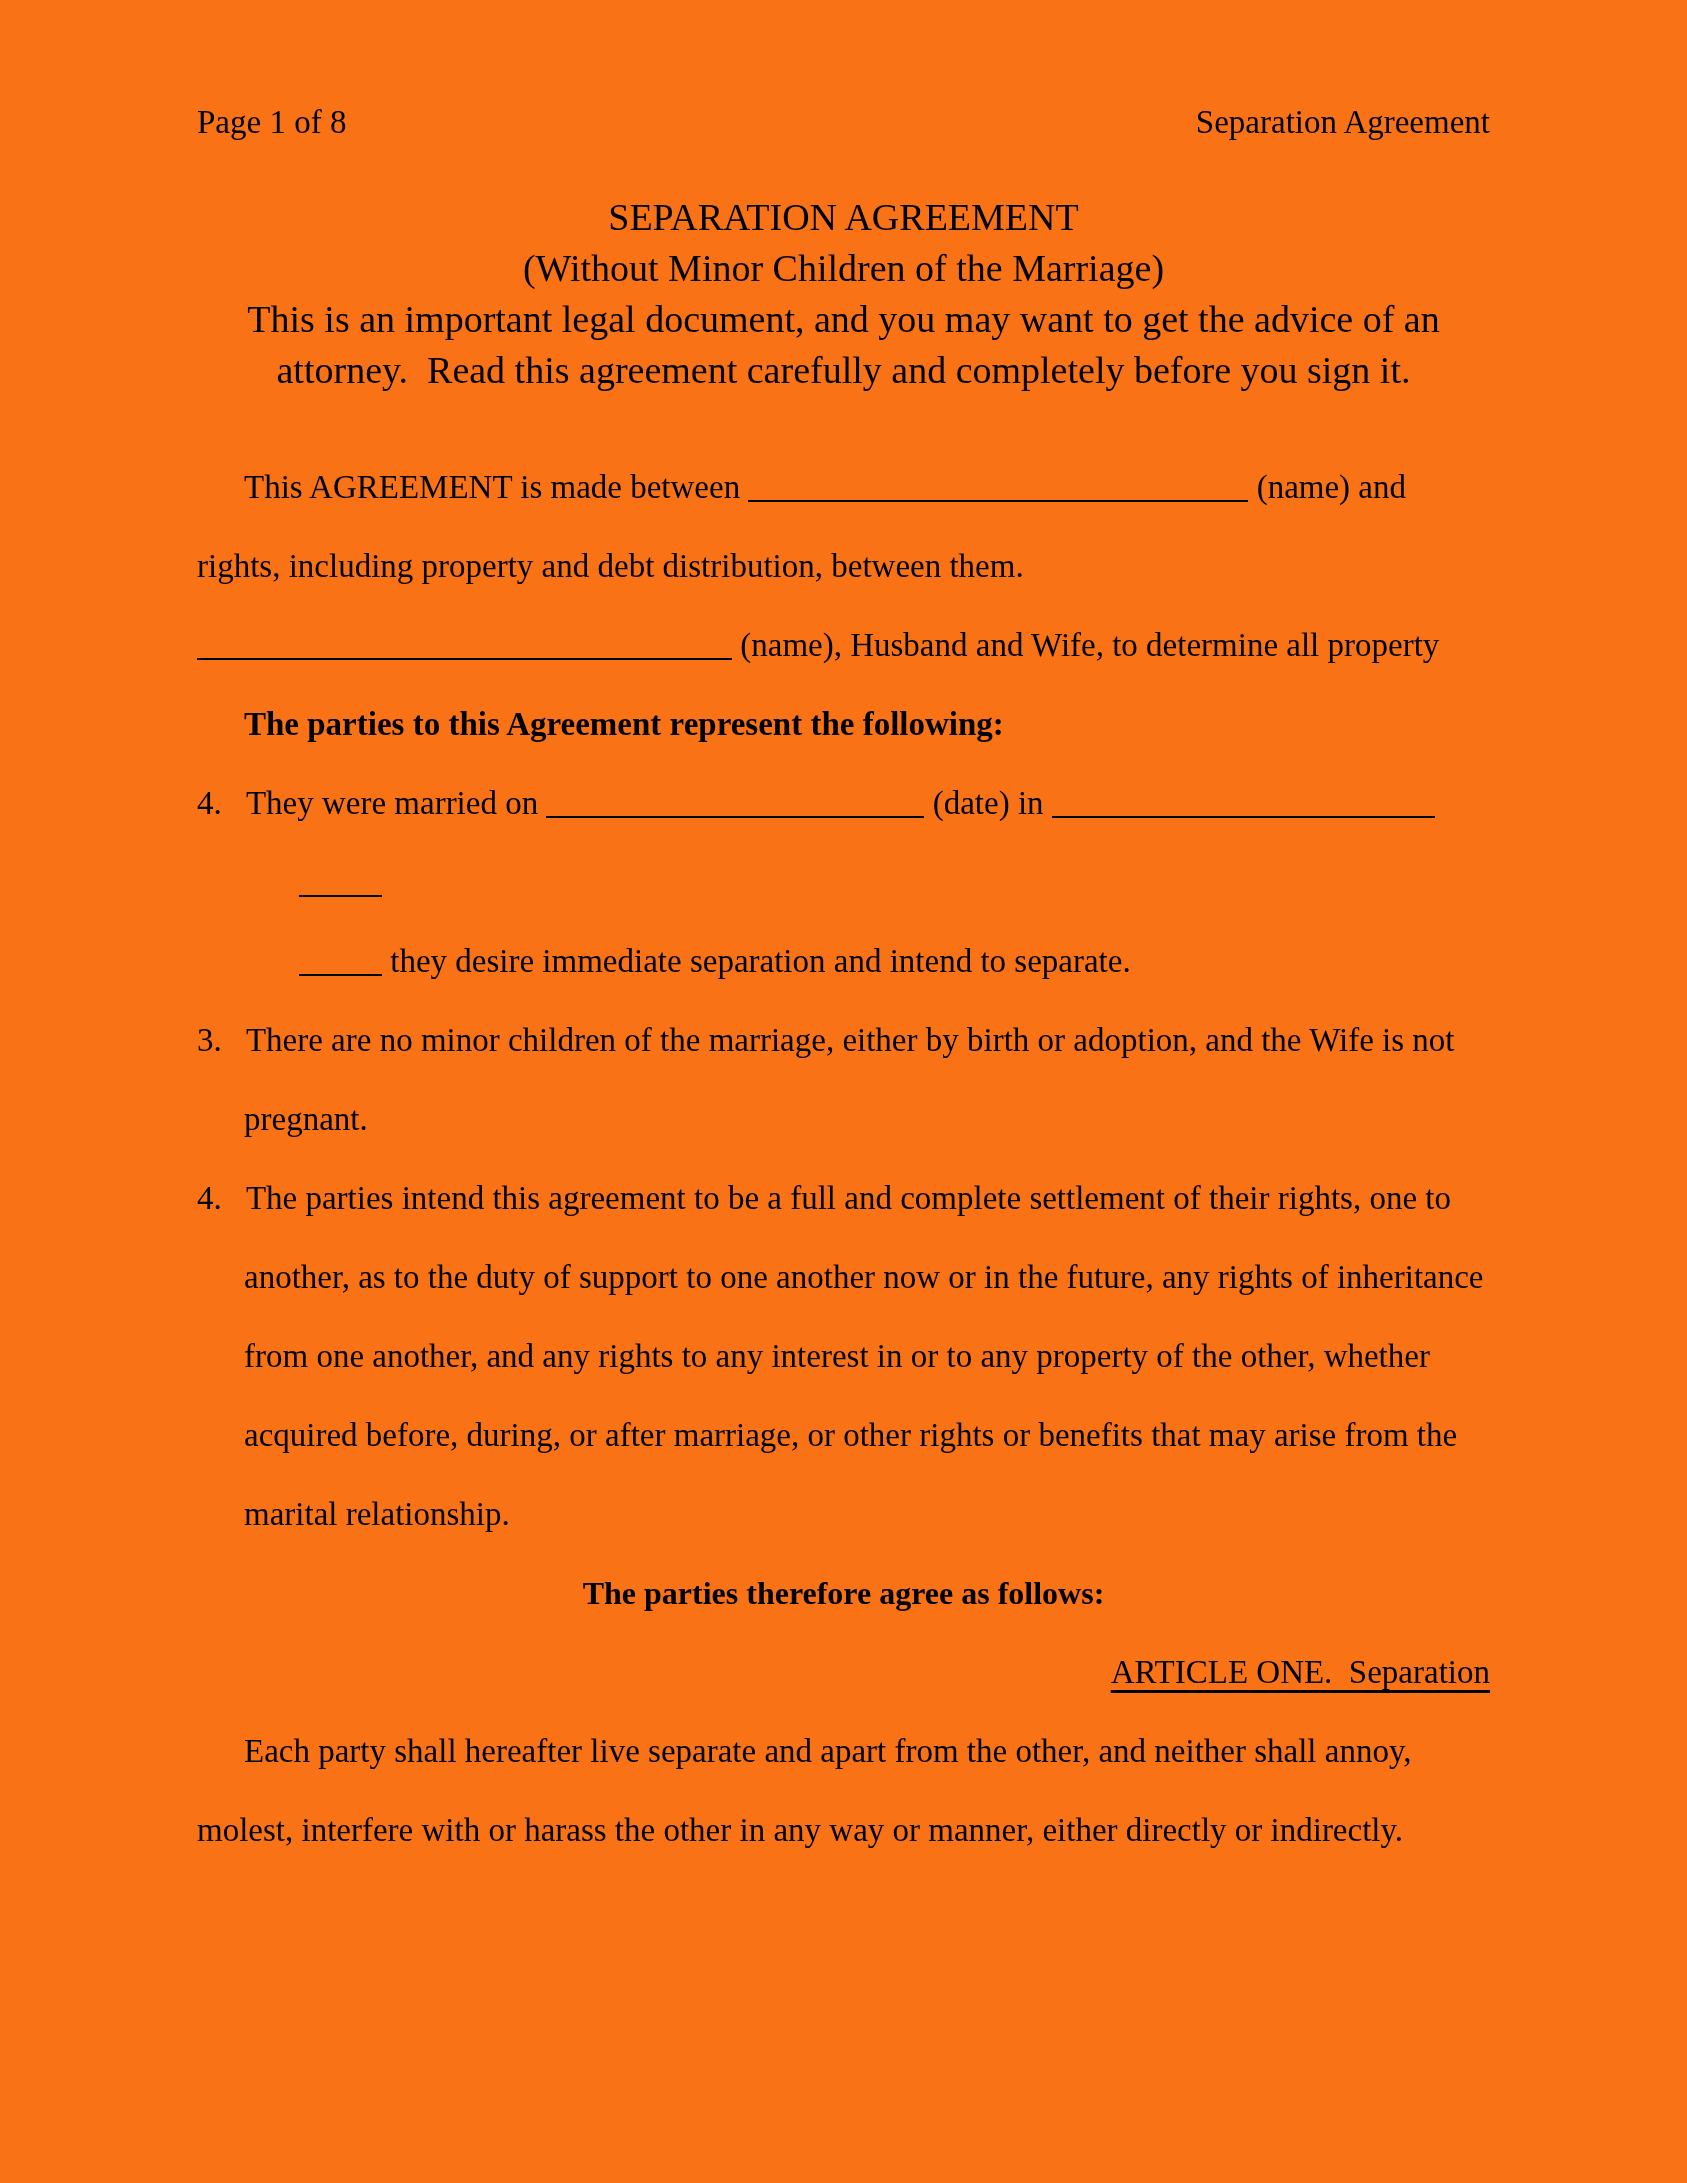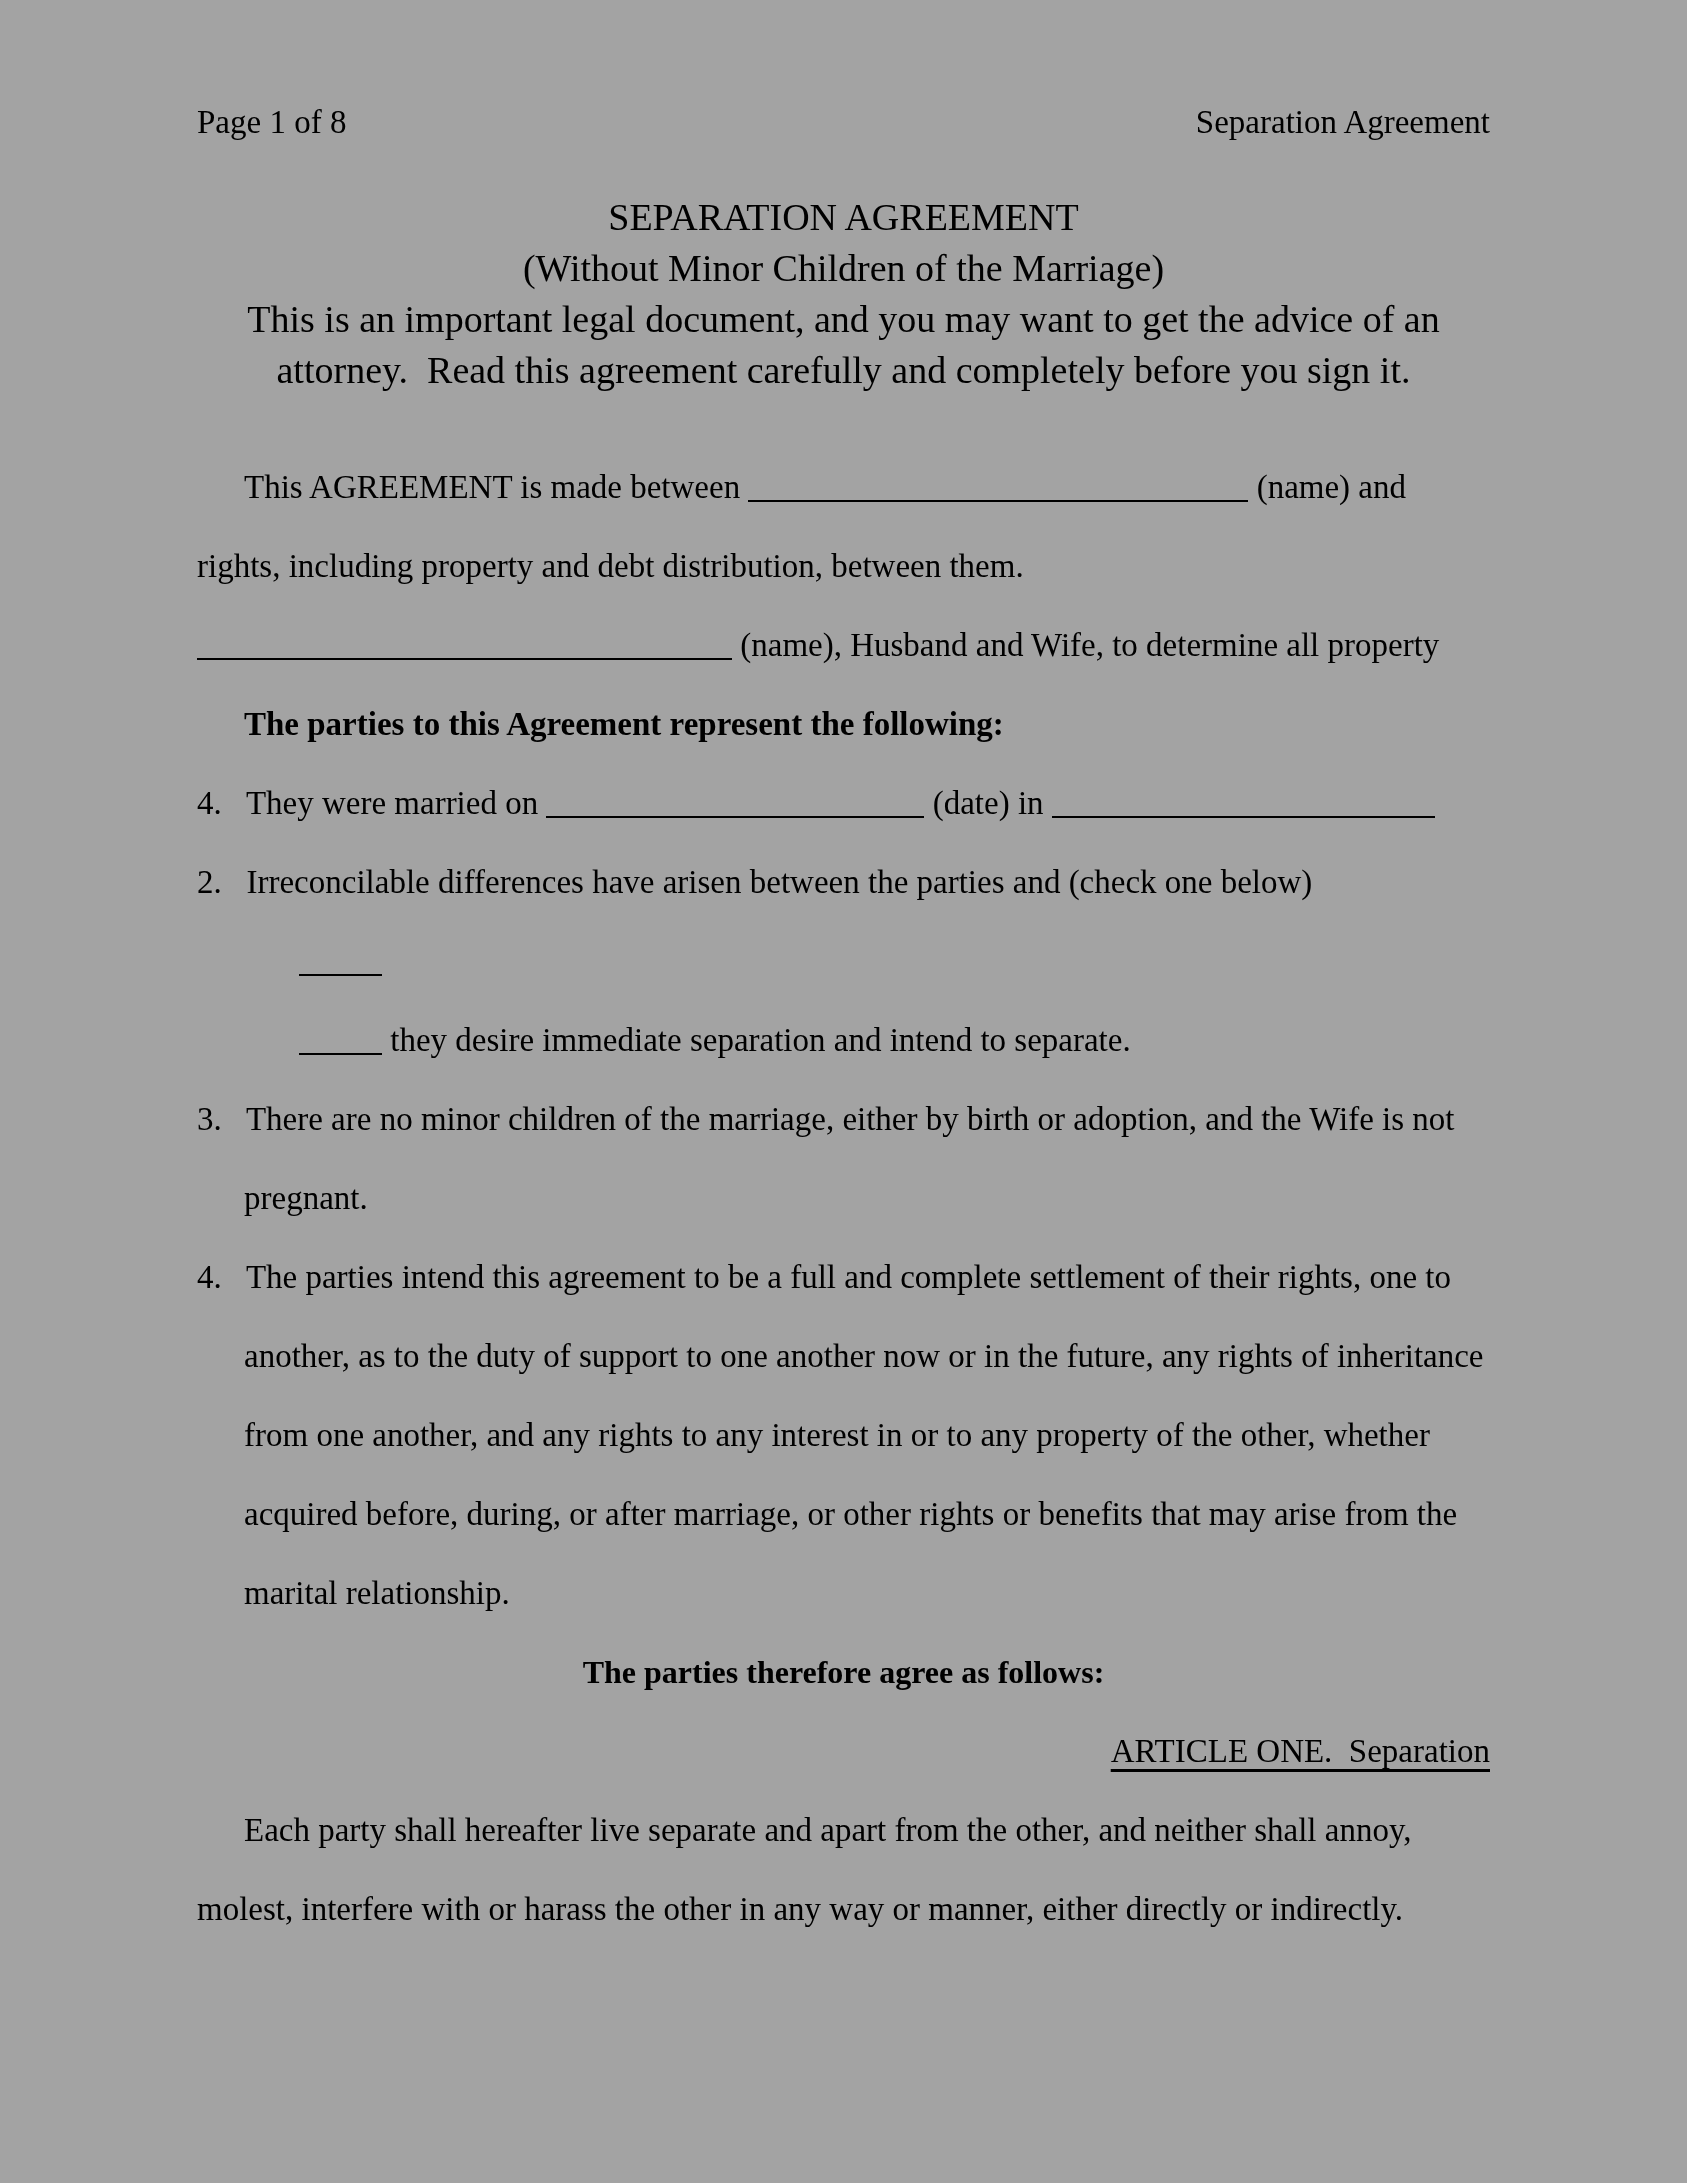--- a/index.html
+++ b/index.html
@@ -4,21 +4,21 @@
 <style>
   html, body {
     margin: 0;
     padding: 0;
     background: #ffffff;
   }
   .page {
     position: relative;
     width: 1687px;
     height: 2184px;
-    background: #a3a3a3;
+    background: #f97316;
     color: #000000;
     font-family: "Liberation Serif", "DejaVu Serif", serif;
     box-sizing: border-box;
     padding: 103px 197px 0 197px;
     overflow: hidden;
   }
   .header-row {
     display: flex;
     justify-content: space-between;
     font-size: 33px;
@@ -72,21 +72,20 @@
     <div class="title-line">This is an important legal document, and you may want to get the advice of an</div>
     <div class="title-line">attorney.  Read this agreement carefully and completely before you sign it.</div>
   </div>
 
   <div class="doc-body" id="doc-body">
       <div class="line" style="padding-left: 47px;"><span>This AGREEMENT is made between </span><span class="blank" style="width: 500px;"></span><span> (name) and</span></div>
       <div class="line"><span>rights, including property and debt distribution, between them.</span></div>
       <div class="line"><span class="blank" style="width: 535px;"></span><span> (name), Husband and Wife, to determine all property</span></div>
       <div class="line bold" style="padding-left: 47px;"><span>The parties to this Agreement represent the following:</span></div>
       <div class="line"><span>4.   They were married on </span><span class="blank" style="width: 378px;"></span><span> (date) in </span><span class="blank" style="width: 383px;"></span></div>
-      <div class="line"><span>2.   Irreconcilable differences have arisen between the parties and (check one below)</span></div>
       <div class="line" style="padding-left: 102px;"><span class="blank" style="width: 83px;"></span></div>
       <div class="line" style="padding-left: 102px;"><span class="blank" style="width: 83px;"></span><span> they desire immediate separation and intend to separate.</span></div>
       <div class="line"><span>3.   There are no minor children of the marriage, either by birth or adoption, and the Wife is not</span></div>
       <div class="line" style="padding-left: 47px;"><span>pregnant.</span></div>
       <div class="line"><span>4.   The parties intend this agreement to be a full and complete settlement of their rights, one to</span></div>
       <div class="line" style="padding-left: 47px;"><span>another, as to the duty of support to one another now or in the future, any rights of inheritance</span></div>
       <div class="line" style="padding-left: 47px;"><span>from one another, and any rights to any interest in or to any property of the other, whether</span></div>
       <div class="line" style="padding-left: 47px;"><span>acquired before, during, or after marriage, or other rights or benefits that may arise from the</span></div>
       <div class="line" style="padding-left: 47px;"><span>marital relationship.</span></div>
       <div class="line center large"><span>The parties therefore agree as follows:</span></div>

